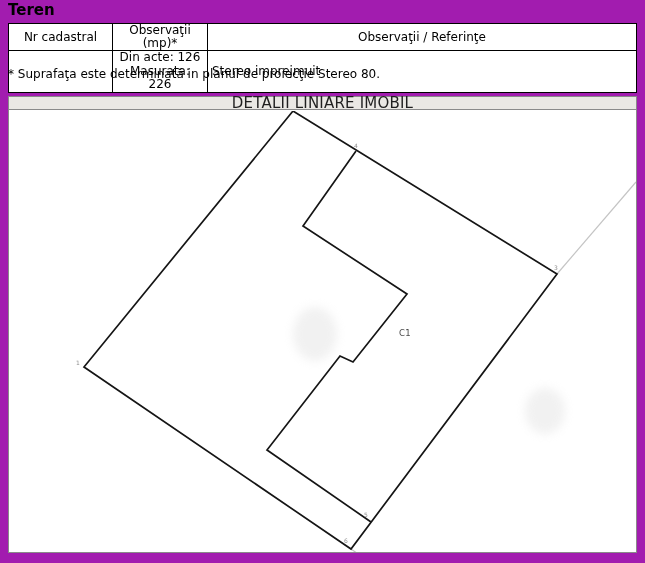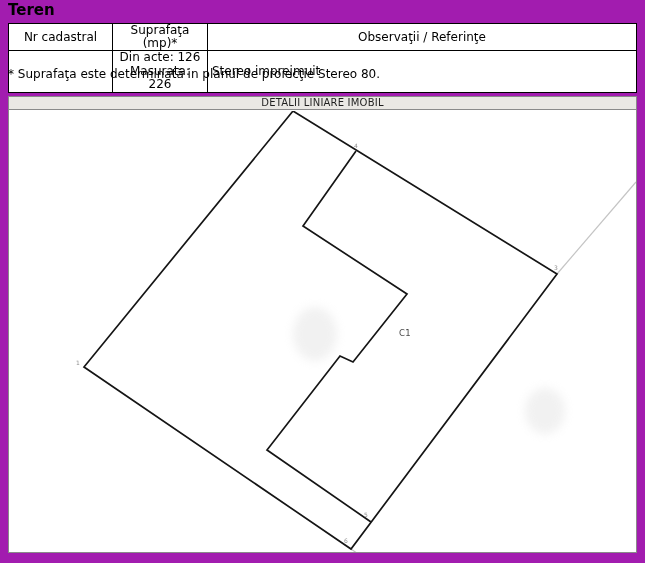--- a/index.html
+++ b/index.html
@@ -66,21 +66,21 @@
     height: 457px;
     border: 1px solid #8a8a8a;
     background: #ffffff;
   }
   .plan-title {
     width: 100%;
     height: 13px;
     background: #eae8e4;
     border-bottom: 1px solid #8a8a8a;
     text-align: center;
-    font-size: 10px;
+    font-size: 15px;
     line-height: 12px;
     color: #1f1f1f;
     font-weight: 500;
     letter-spacing: 0.2px;
   }
   .plan-svg {
     position: absolute;
     left: 0;
     top: 14px;
     width: 627px;
@@ -97,21 +97,21 @@
 
   <table class="teren">
     <colgroup>
       <col style="width:104px">
       <col style="width:95px">
       <col>
     </colgroup>
     <thead>
       <tr>
         <th>Nr cadastral</th>
-        <th>Suprafaţa (mp)*</th>
+        <th>Observaţii (mp)*</th>
         <th>Observaţii / Referinţe</th>
       </tr>
     </thead>
     <tbody>
       <tr>
         <td></td>
         <td class="cell-suprafata">
           <div>Din acte: 126</div>
           <div>Masurata: 226</div>
         </td>

